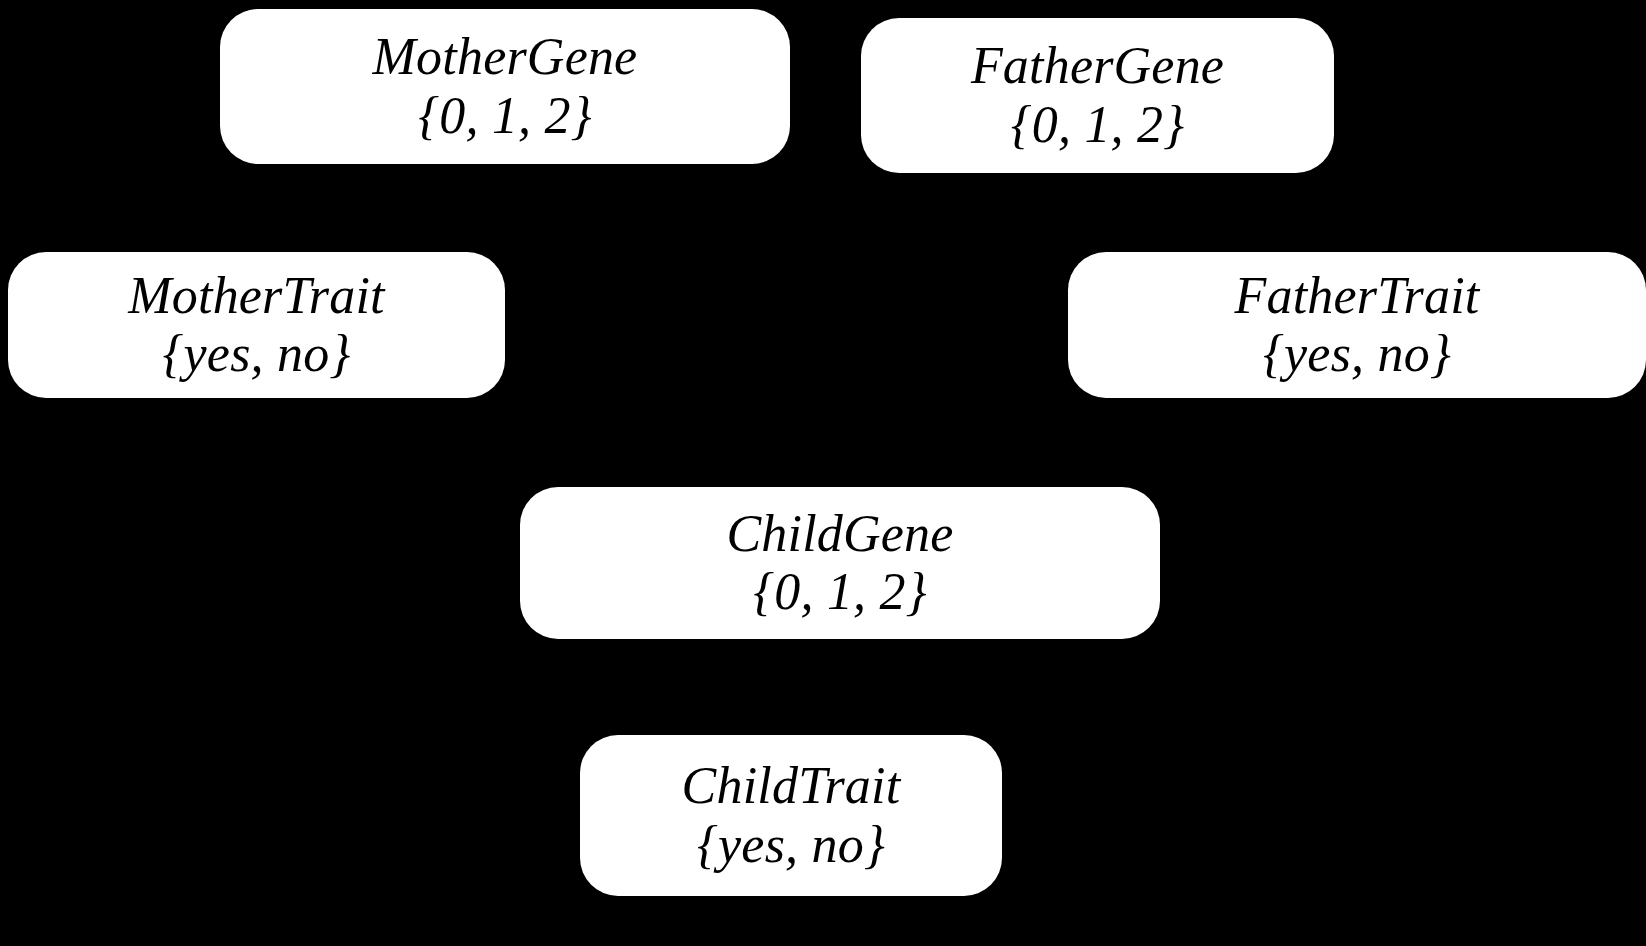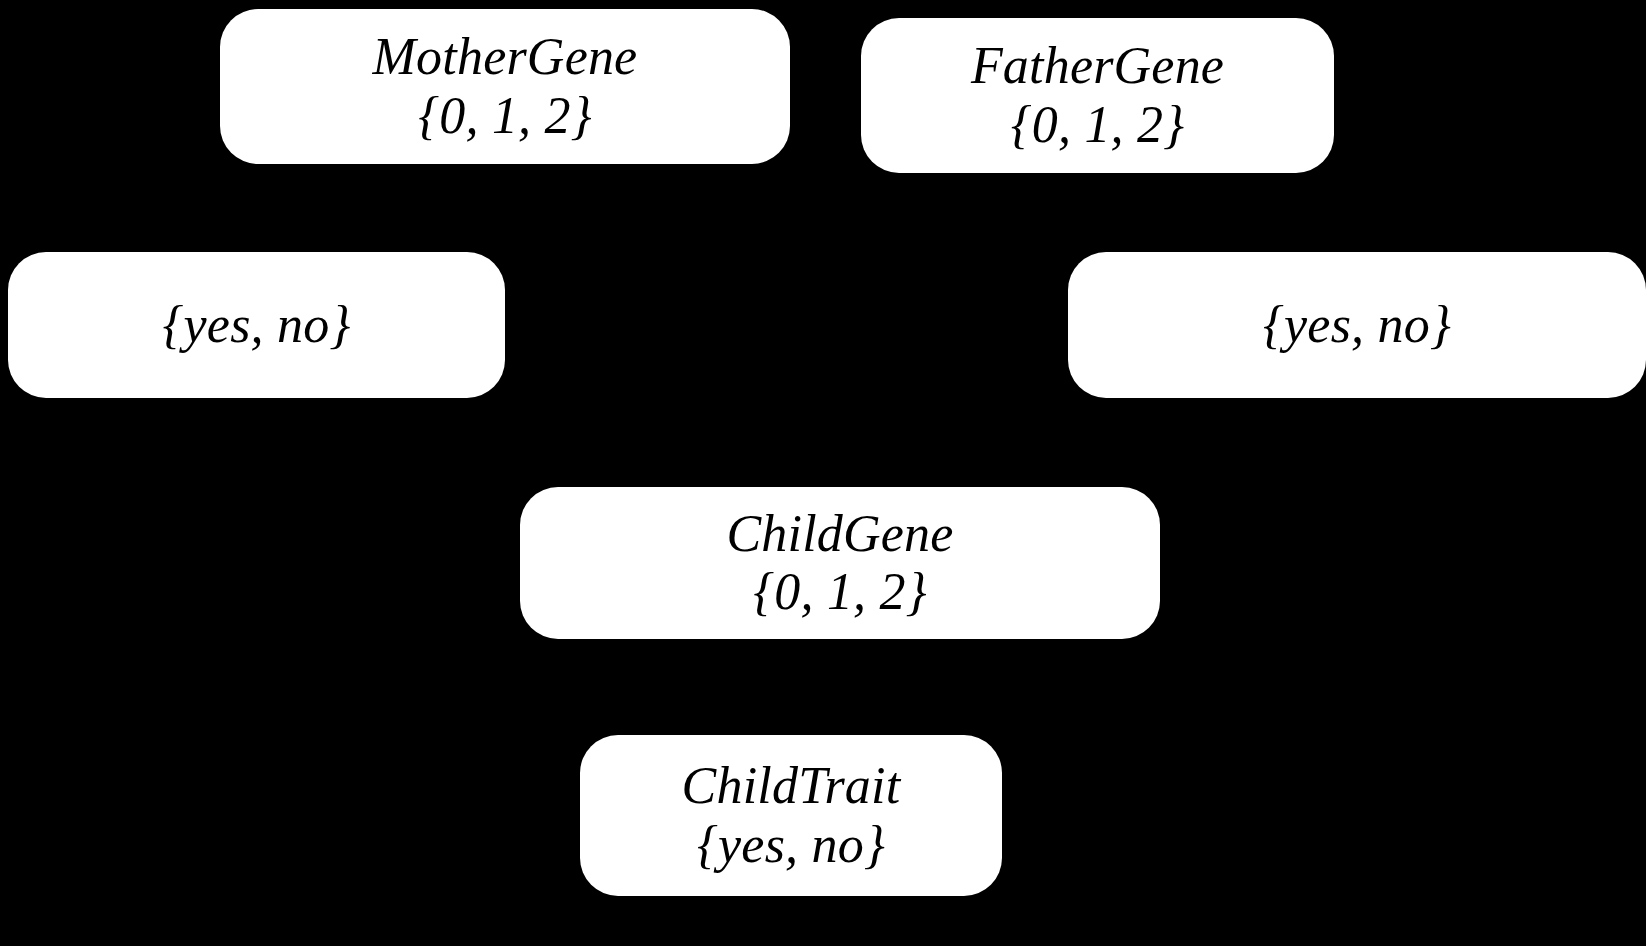--- a/index.html
+++ b/index.html
@@ -56,24 +56,26 @@
     <span class="name">MotherGene</span>
     <span class="domain">{0, 1, 2}</span>
   </div>
 
   <div class="node" id="node-father-gene">
     <span class="name">FatherGene</span>
     <span class="domain">{0, 1, 2}</span>
   </div>
 
   <div class="node" id="node-mother-trait">
+    <span class="name">MotherTrait</span>
     <span class="domain">{yes, no}</span>
   </div>
 
   <div class="node" id="node-father-trait">
+    <span class="name">FatherTrait</span>
     <span class="domain">{yes, no}</span>
   </div>
 
   <div class="node" id="node-child-gene">
     <span class="name">ChildGene</span>
     <span class="domain">{0, 1, 2}</span>
   </div>
 
   <div class="node" id="node-child-trait">
     <span class="name">ChildTrait</span>

